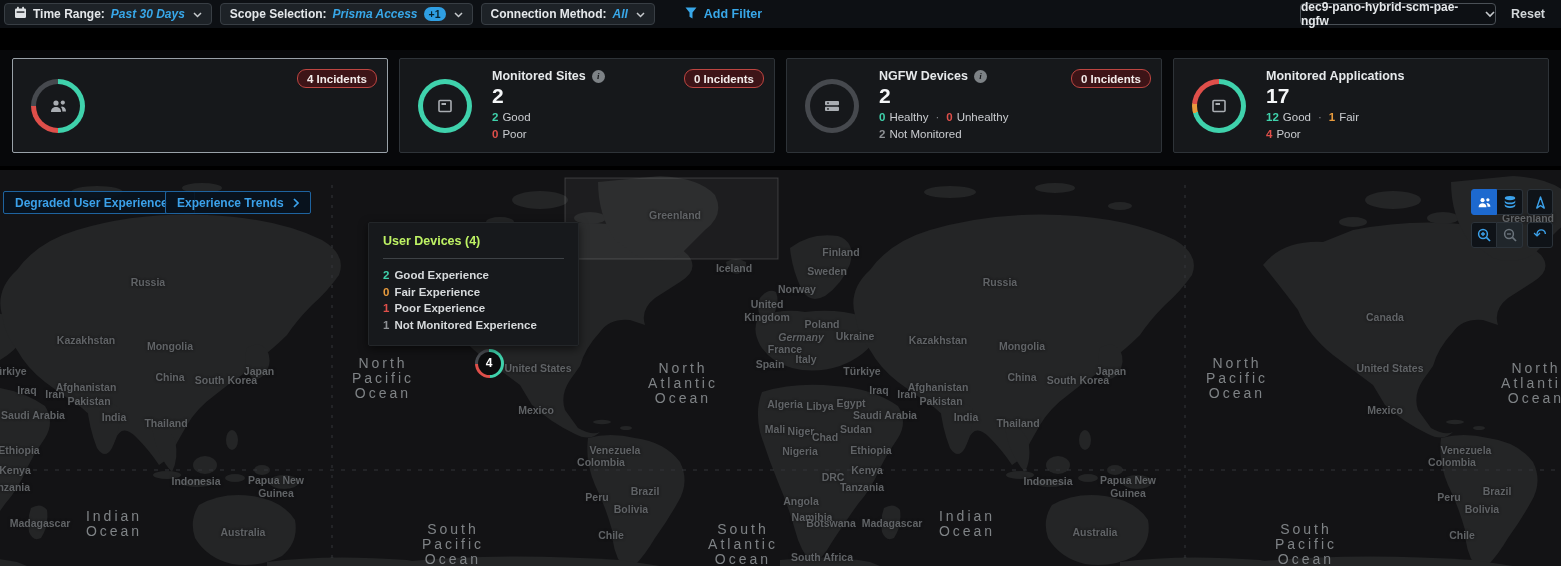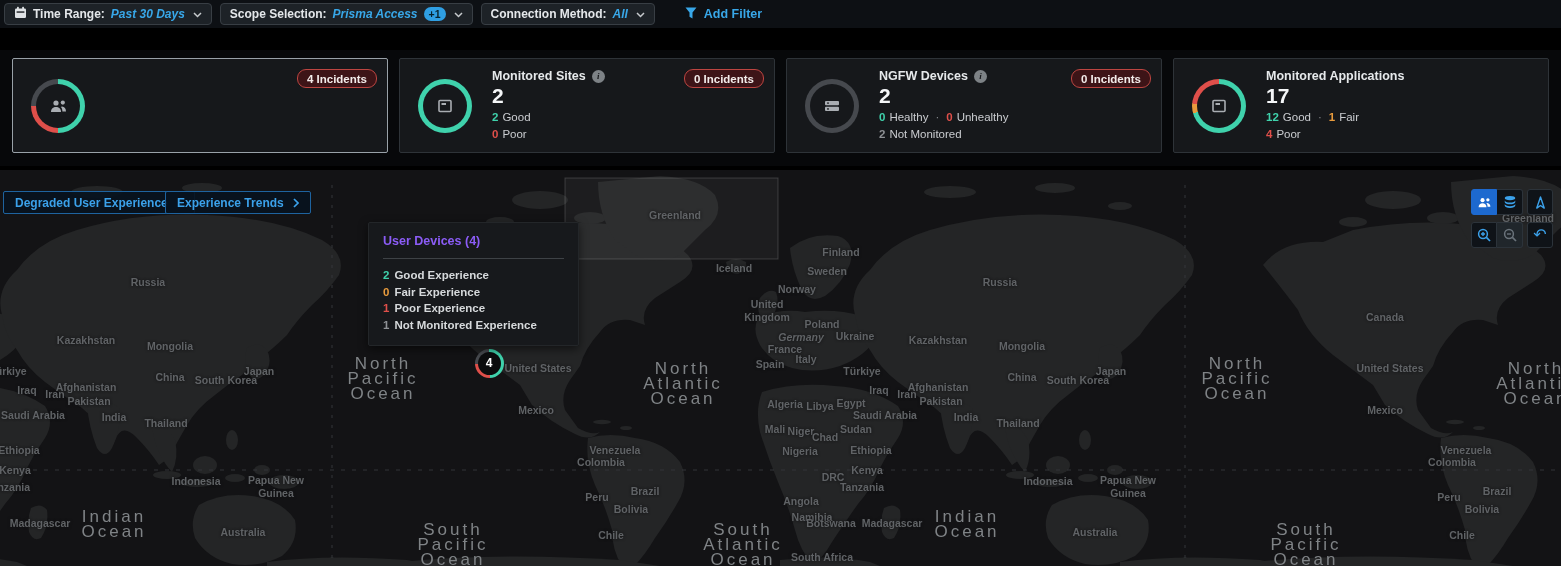--- a/index.html
+++ b/index.html
@@ -46,27 +46,27 @@
   .stat-row b { font-weight:700; margin-right:4px; }
   .stat-sep { color:#84878b; margin:0 7px; }
   .badge { position:absolute; top:10px; right:10px; background:#3d1417; border:1px solid #bc4541;
           color:#f3ecea; font-size:11.5px; font-weight:700; padding:2.5px 9px; border-radius:9px; line-height:12px; }
   
   .map { position:relative; margin-top:4px; height:396px; background:#131315; overflow:hidden; cursor:grab; }
   .map svg.world { position:absolute; left:0; top:0; }
   .mlabel { position:absolute; transform:translate(-50%,-50%); white-space:pre; text-align:center; pointer-events:none; }
   .mlabel.country { font-size:10.5px; font-weight:700; color:#606366; line-height:13px;
           text-shadow:0 0 3px #101012; }
-  .mlabel.ocean { font-size:17px; font-weight:400; color:#7f8386; letter-spacing:3px; line-height:15px; }
+  .mlabel.ocean { font-size:14px; font-weight:400; color:#7f8386; letter-spacing:3px; line-height:15px; }
   .map-btn { position:absolute; top:21px; height:23px; display:inline-flex; align-items:center; gap:9px;
           padding:0 11px; background:rgba(8,18,30,.92); border:1px solid #1e639f; border-radius:2px;
           color:#3ba1ea; font-size:12px; font-weight:700; cursor:pointer; z-index:6; }
   .tooltip { position:absolute; left:368px; top:52px; width:211px; background:#17191c; border:1px solid #232629;
           border-radius:2px; padding:11px 14px 12px; z-index:5; box-shadow:0 3px 10px rgba(0,0,0,.55); }
-  .tt-title { font-size:12.5px; font-weight:700; color:#8b5cf6; }
+  .tt-title { font-size:12.5px; font-weight:700; color:#bef264; }
   .tt-div { border-top:1px solid #3e4246; margin:10px 0 8px; }
   .tt-row { font-size:11.5px; font-weight:700; color:#d6d9db; line-height:16.5px; }
   .tt-row b { margin-right:5px; }
   .marker { position:absolute; width:29px; height:29px; border-radius:50%; z-index:4; cursor:pointer; }
   .marker .min { position:absolute; inset:3px; background:#0c0d0e; border-radius:50%;
           display:flex; align-items:center; justify-content:center; color:#fff; font-size:12px; font-weight:700; }
   .ctls { position:absolute; top:19px; right:8px; display:flex; flex-direction:column; gap:7px;
           align-items:flex-end; z-index:6; }
   .ctl-row { display:flex; gap:4px; }
   .pair { display:flex; }
@@ -111,20 +111,29 @@
     <span class="val">All</span>
     <span class="chev"><svg width="9" height="6" viewBox="0 0 9 6">
           <path d="M1 1l3.5 3.5L8 1" fill="none" stroke="#c6cacd" stroke-width="1.5"></path>
         </svg></span>
   </div>
   <div class="addfilter">
     <span><svg width="12" height="12" viewBox="0 0 12 12">
           <path d="M0.5 0.5h11L7.5 5.5v6l-3-1.8v-4.2z" fill="#38a7e8"></path>
         </svg></span>
     <span>Add Filter</span>
+  </div>
+  <div class="topbar-right">
+    <div class="dev-select">
+      <span>dec9-pano-hybrid-scm-pae-ngfw</span>
+      <span class="chev"><svg width="10" height="7" viewBox="0 0 10 7">
+            <path d="M1 1l4 4 4-4" fill="none" stroke="#c6cacd" stroke-width="1.6"></path>
+          </svg></span>
+    </div>
+    <span class="reset">Reset</span>
   </div>
 </div>
 
 <div class="band">
   <div class="cards">
       <div class="card selected">
         <div class="donut" style="background: conic-gradient(rgb(63, 210, 172) 0%, rgb(63, 210, 172) 50%, rgb(223, 79, 74) 50%, rgb(223, 79, 74) 75%, rgb(70, 73, 78) 75%, rgb(70, 73, 78) 100%);">
           <div class="donut-in">
             <svg width="19" height="14" viewBox="0 0 19 14">
               <circle cx="7" cy="4" r="2.6"></circle>

